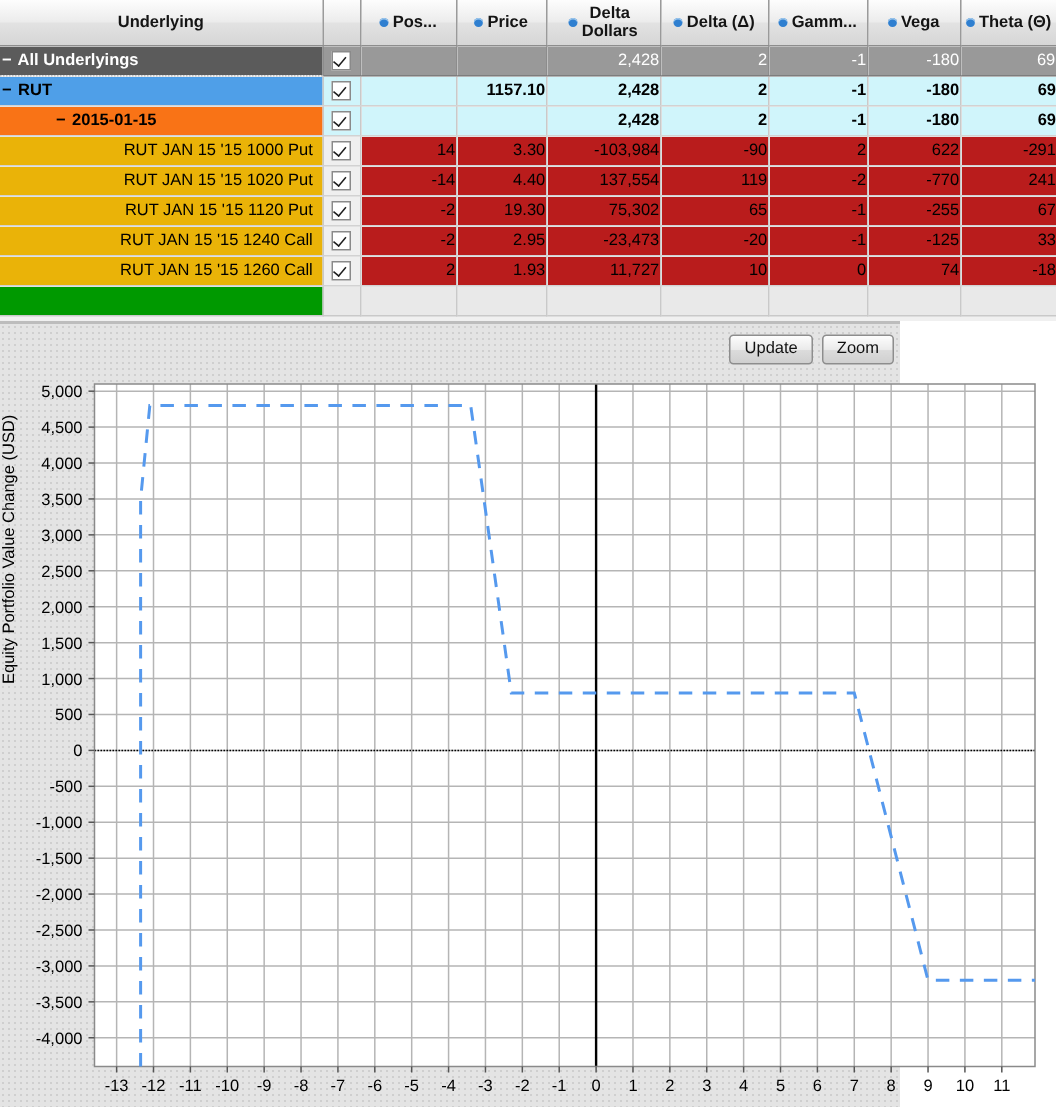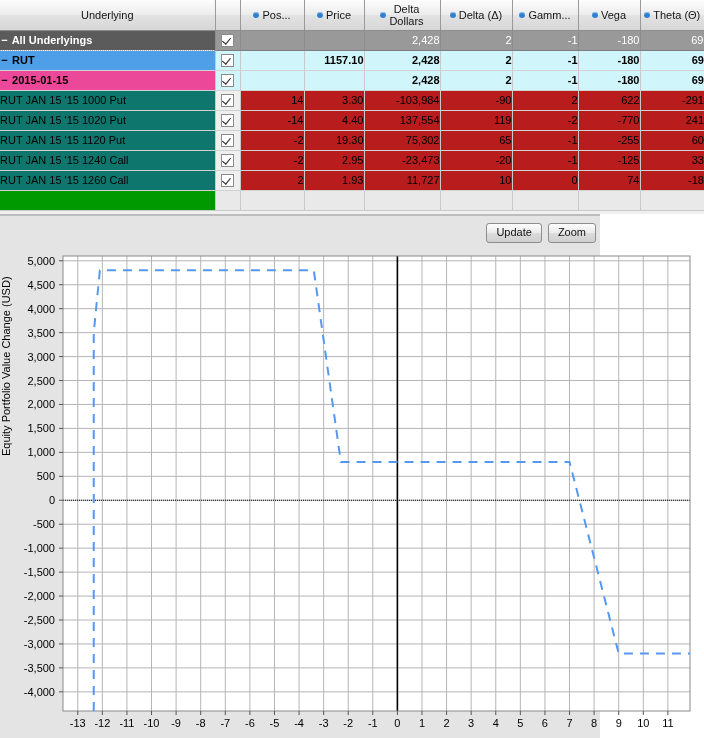--- a/index.html
+++ b/index.html
@@ -38,21 +38,21 @@
     white-space: nowrap;
   }
   
   thead tr {
     height: 30px;
   }
   thead th {
     background: linear-gradient(to bottom, #fdfdfd 0%, #ececec 48%, #e2e2e2 52%, #d6d6d6 100%);
     border-right: 1px solid #9a9a9a;
     border-bottom: 1px solid #8d8d8d;
-    font-weight: normal;
+    font-weight: bold;
     color: #141414;
     text-align: center;
     vertical-align: middle;
     line-height: 12px;
   }
   thead th:last-child { border-right: none; }
   .hdr-inner {
     display: flex;
     align-items: center;
     justify-content: center;
@@ -88,23 +88,23 @@
   tr.row-all td {
     background: #999999;
     color: #ffffff;
     border-bottom: 1px solid #7d7d7d;
     border-right: 1px solid #8c8c8c;
   }
   tr.row-all td.c-check { background: #999999; }
   tr.row-underlying td { background: #d0f5fb; }
   tr.row-underlying td.c-name { background: #4f9fe8; color: #000000; font-weight: bold; }
   tr.row-expiry td { background: #d0f5fb; }
-  tr.row-expiry td.c-name { background: #ec4899; color: #000000; font-weight: bold; }
+  tr.row-expiry td.c-name { background: #f97316; color: #000000; font-weight: bold; padding-left: 36px; }
   tr.row-leg td { background: #b91c1c; }
-  tr.row-leg td.c-name { background: #0f766e; padding-right: 6px; }
+  tr.row-leg td.c-name { background: #eab308; text-align: right; padding-right: 6px; }
   tr.row-leg td.c-check { background: #efefef; }
 
   tr.row-all td.c-name {
     background: #5b5b5b;
     color: #ffffff;
     font-weight: bold;
     border-bottom: 1px dotted #bbbbbb;
   }
 
   .tree-toggle {
@@ -334,21 +334,21 @@
         </tr>
         <tr class="row-leg">
           <td class="c-name"><span>RUT JAN 15 '15 1120 Put</span></td>
           <td class="c-check"><span class="cbx"></span></td>
           <td class="c-num">-2</td>
           <td class="c-num">19.30</td>
           <td class="c-num">75,302</td>
           <td class="c-num">65</td>
           <td class="c-num">-1</td>
           <td class="c-num">-255</td>
-          <td class="c-num">60</td>
+          <td class="c-num">67</td>
         </tr>
         <tr class="row-leg">
           <td class="c-name"><span>RUT JAN 15 '15 1240 Call</span></td>
           <td class="c-check"><span class="cbx"></span></td>
           <td class="c-num">-2</td>
           <td class="c-num">2.95</td>
           <td class="c-num">-23,473</td>
           <td class="c-num">-20</td>
           <td class="c-num">-1</td>
           <td class="c-num">-125</td>

